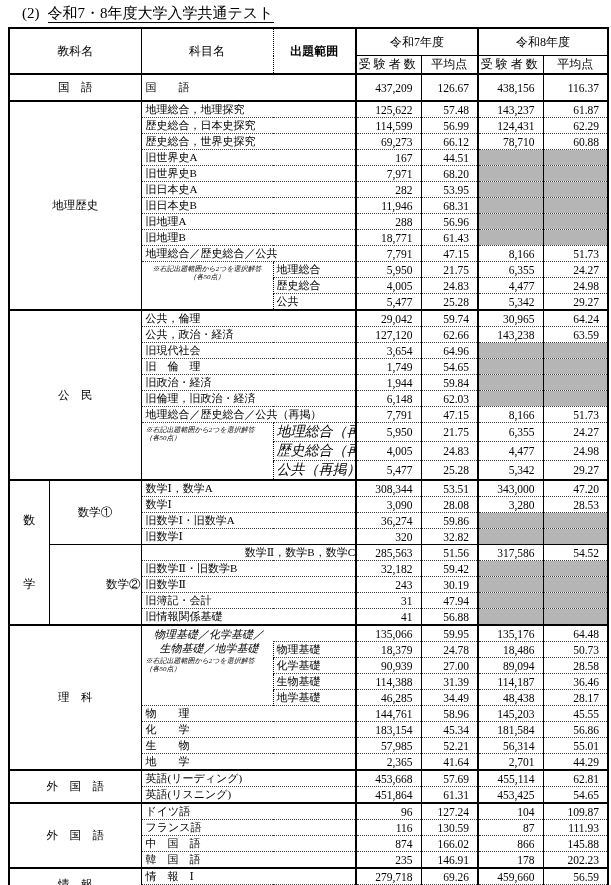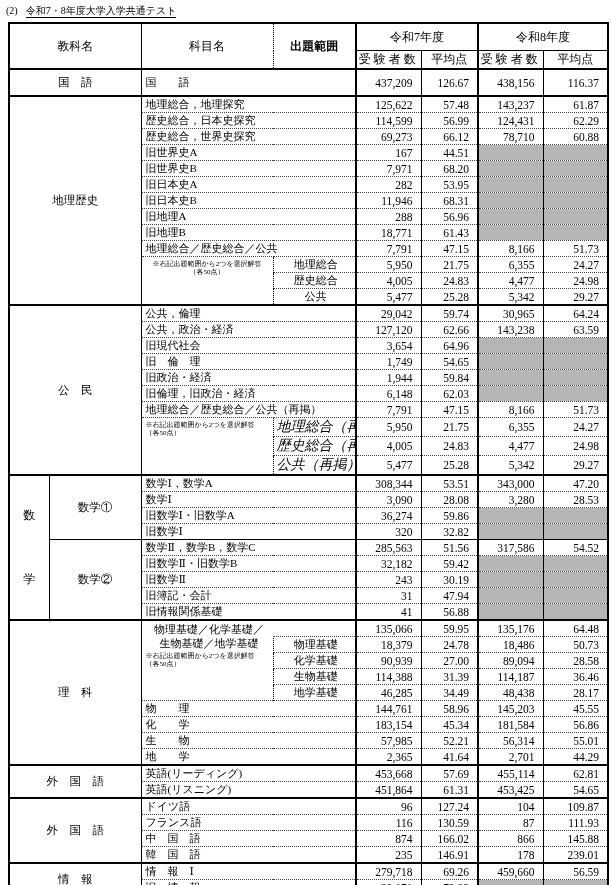--- a/index.html
+++ b/index.html
@@ -1,51 +1,51 @@
 <!DOCTYPE html>
 <html><head>
 <meta charset="utf-8">
 <style>
   html,body{margin:0;padding:0;background:#fff;}
   body{width:611px;height:885px;color:#000;
        font-family:"Liberation Serif","DejaVu Serif",serif;
        -webkit-font-smoothing:antialiased;}
   .page{padding:4px 0 0 6px;}
-  .title{font-size:10px;margin:0 0 4px 0;white-space:nowrap;}
+  .title{font-size:15px;margin:0 0 4px 16px;white-space:nowrap;}
   .title .t-pre{margin-right:8px;}
   .title .u{border-bottom:1px solid #000;padding-bottom:1px;}
 
   table{border-collapse:collapse;table-layout:fixed;width:599px;border:2px solid #000;margin-left:2px;}
   th,td{padding:0;margin:0;font-weight:normal;white-space:nowrap;overflow:hidden;}
 
   
   thead th{border:1px solid #000;font-size:12px;text-align:center;vertical-align:middle;}
   thead tr.h1 th{height:26px;}
   thead tr.h2 th{height:17px;}
   th.hname{border-right:1px dotted #000;}
   th.hrange{border-left:1px dotted #000;font-weight:bold;}
   th.hy7{border-left:2px solid #000;border-right:2px solid #000;}
   th.lsp{letter-spacing:3px;}
   th.hv0{border-left:2px solid #000;}
   th.hv1{border-right:2px solid #000;}
 
   
   tbody td{height:15px;font-size:11px;vertical-align:middle;}
   tbody tr.rsec>td{border-top:2px solid #000;}
-  tbody tr.rsub>td{border-top:1px solid #000;}
+  tbody tr.rsub>td{border-top:1px solid #000;text-align:right;}
   tbody tr:not(.rsec):not(.rsub)>td{border-top:1px dotted #444;}
   tbody tr.tall>td{height:25px;}
 
   td.subj,td.ca,td.cb{text-align:center;border-left:1px solid #000;border-right:1px solid #000;font-size:11.5px;}
   .vstack{height:128px;display:flex;flex-direction:column;justify-content:space-around;align-items:center;font-size:12px;}
   td.cn2,td.cn{text-align:left;padding-left:4px;border-left:1px solid #000;}
-  td.cr{border-left:1px dotted #000;text-align:center;padding-left:3px;}
+  td.cr{border-left:1px dotted #000;text-align:left;padding-left:3px;}
   td.cr.sm{font-size:14px;font-style:italic;}
   td.cr.nob{border-left:none;}
-  td.gcell,td.notecell{vertical-align:top;padding-top:1px;}
+  td.gcell,td.notecell{vertical-align:top;padding-top:1px;font-style:italic;}
   .gname{font-size:11px;line-height:14px;text-align:center;}
   .note{font-size:7px;line-height:8px;margin-top:2px;white-space:normal;}
   .note.ac{text-align:center;padding-right:4px;}
   .note.al{text-align:left;}
 
   td.v0,td.v1,td.v2,td.v3{text-align:right;padding-right:8px;font-size:11.5px;}
   td.v0{border-left:2px solid #000;border-right:1px solid #000;}
   td.v1{border-right:2px solid #000;padding-left:12px;}
   td.v2{border-right:1px solid #000;margin-top:24px;}
   td.gray{background:#b5b5b5;}
@@ -447,21 +447,21 @@
           <td class="v0">874</td>
           <td class="v1">166.02</td>
           <td class="v2">866</td>
           <td class="v3">145.88</td>
         </tr>
         <tr>
           <td class="cn2" colspan="2">韓　国　語</td>
           <td class="v0">235</td>
           <td class="v1">146.91</td>
           <td class="v2">178</td>
-          <td class="v3">239.01</td>
+          <td class="v3">202.23</td>
         </tr>
         <tr class="rsec">
           <td class="subj" colspan="2" rowspan="2">情　報</td>
           <td class="cn2" colspan="2">情　報　Ⅰ</td>
           <td class="v0">279,718</td>
           <td class="v1">69.26</td>
           <td class="v2">459,660</td>
           <td class="v3">56.59</td>
         </tr>
         <tr>

